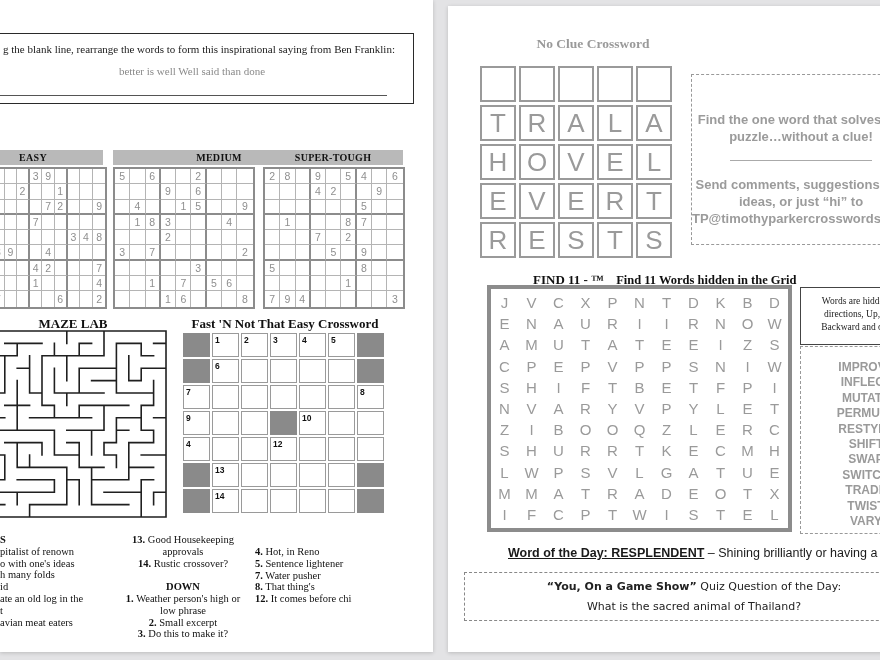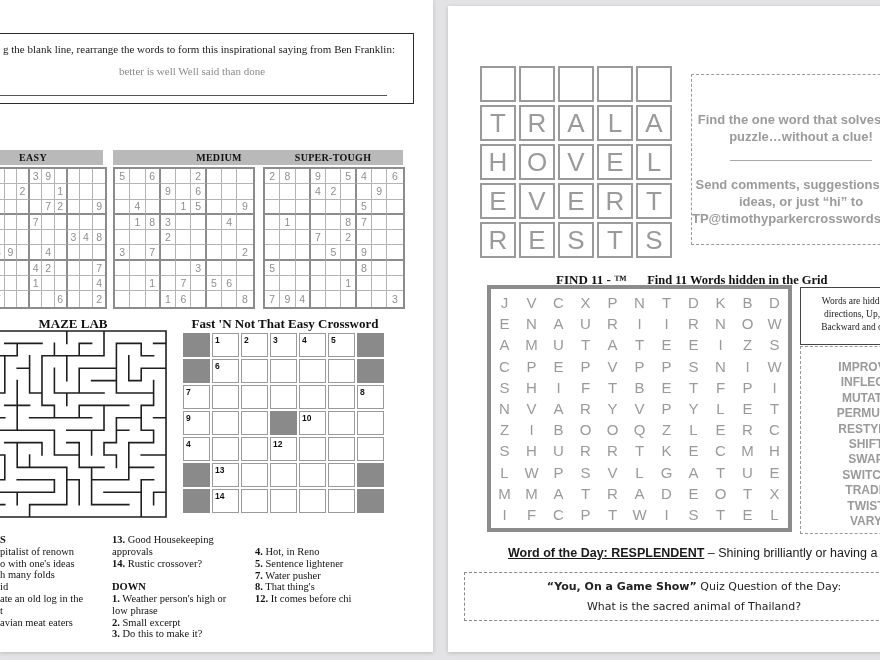--- a/index.html
+++ b/index.html
@@ -40,37 +40,37 @@
 
   #xw-title{left:178px;top:316px;width:214px;font:bold 13px "Liberation Serif",serif;color:#111;}
   #xw-grid{left:183px;top:333px;display:grid;grid-template-columns:repeat(7,27px);
       grid-auto-rows:24px;gap:2px;}
   .xc{border:1px solid #9a9a9a;background:#fff;font:bold 8.5px "Liberation Sans",sans-serif;
       color:#111;padding:1px 0 0 2px;box-sizing:border-box;}
   .xc.blk{background:#8a8a8a;border-color:#8a8a8a;}
 
   .clues{position:absolute;font:10.5px "Liberation Serif",serif;color:#111;line-height:11.8px;}
   #clues-left{left:0;top:534px;width:108px;}
-  #clues-mid{left:112px;top:534px;width:142px;}
+  #clues-mid{left:112px;top:534px;width:142px;text-align:center;}
   #clues-right{left:255px;top:546px;width:140px;}
   .clue-line b{font-weight:bold;}
 
   
   #nc-title{left:0;top:30px;width:290px;font:bold 13.5px "Liberation Serif",serif;color:#9a9a9a;}
   #nc-grid{left:32px;top:60px;display:grid;grid-template-columns:repeat(5,36px);
       grid-auto-rows:36px;gap:3px;}
   .ncc{border:2px solid #9a9a9a;display:flex;align-items:center;justify-content:center;
       font-size:26px;color:#9a9a9a;}
 
   #find-box{left:243px;top:68px;width:220px;height:171px;border:1.5px dashed #999;
       box-sizing:border-box;color:#9b9b9b;font-weight:bold;font-size:13px;line-height:17px;
       text-align:center;padding-top:36px;}
   #find-box hr{border:none;border-top:1.5px solid #aaa;width:65%;margin:15px auto;}
 
-  #find11-row{left:85px;top:266px;display:flex;gap:20px;align-items:baseline;margin-left:23px;}
+  #find11-row{left:85px;top:266px;display:flex;gap:12px;align-items:baseline;}
   #find11-brand{font:bold 13px "Liberation Serif",serif;color:#111;}
   #find11-subtitle{font:bold 12.5px "Liberation Serif",serif;color:#111;}
 
   #ws{left:39px;top:279px;border:4px solid #8c8c8c;padding:3px 0;}
   #ws-grid{display:grid;grid-template-columns:repeat(11,27px);grid-auto-rows:21.2px;}
   .wsc{display:flex;align-items:center;justify-content:center;font-size:15px;color:#9a9a9a;}
 
   #words-panel{left:352px;top:281px;width:132px;}
   #hidden-note{border:1px solid #444;box-sizing:border-box;height:58px;padding-top:7px;
       font:9.5px "Liberation Serif",serif;color:#222;line-height:13px;text-align:center;}
@@ -434,20 +434,21 @@
       <div class="clue-line"><b>4.</b> Hot, in Reno</div>
       <div class="clue-line"><b>5.</b> Sentence lightener</div>
       <div class="clue-line"><b>7.</b> Water pusher</div>
       <div class="clue-line"><b>8.</b> That thing's</div>
       <div class="clue-line"><b>12.</b> It comes before chi</div>
     </div>
 </div>
 
 <div class="page" id="right-page">
 
+  <div class="abs center" id="nc-title">No Clue Crossword</div>
   <div class="abs" id="nc-grid">
       <div class="ncc"></div>
       <div class="ncc"></div>
       <div class="ncc"></div>
       <div class="ncc"></div>
       <div class="ncc"></div>
       <div class="ncc">T</div>
       <div class="ncc">R</div>
       <div class="ncc">A</div>
       <div class="ncc">L</div>

